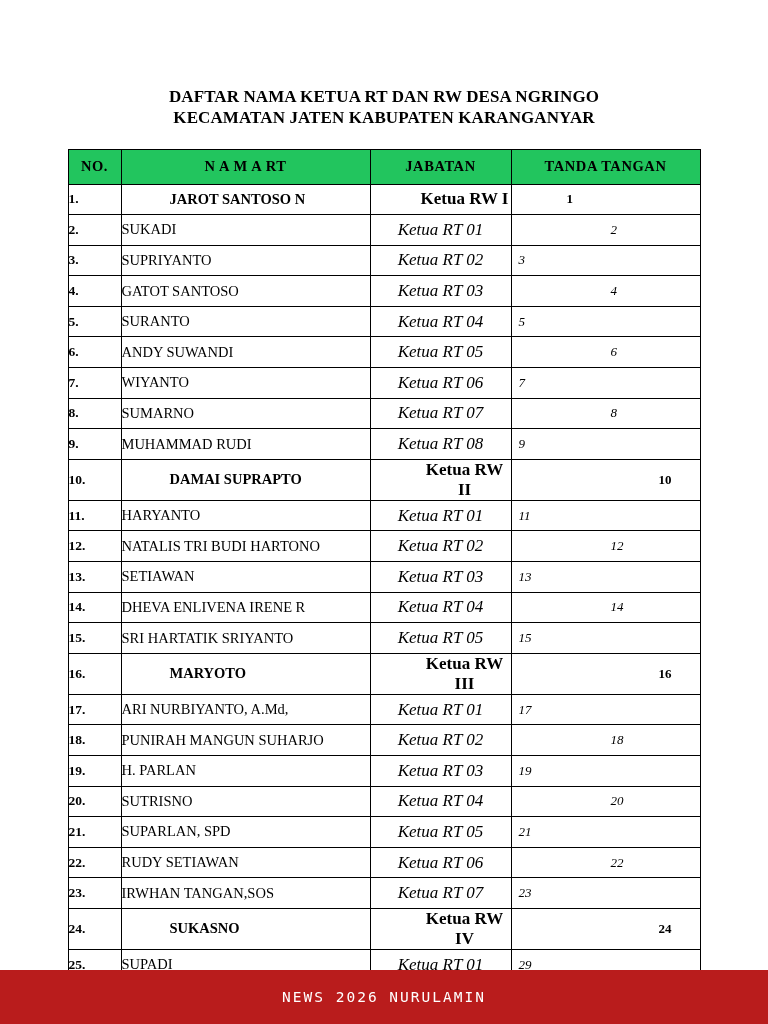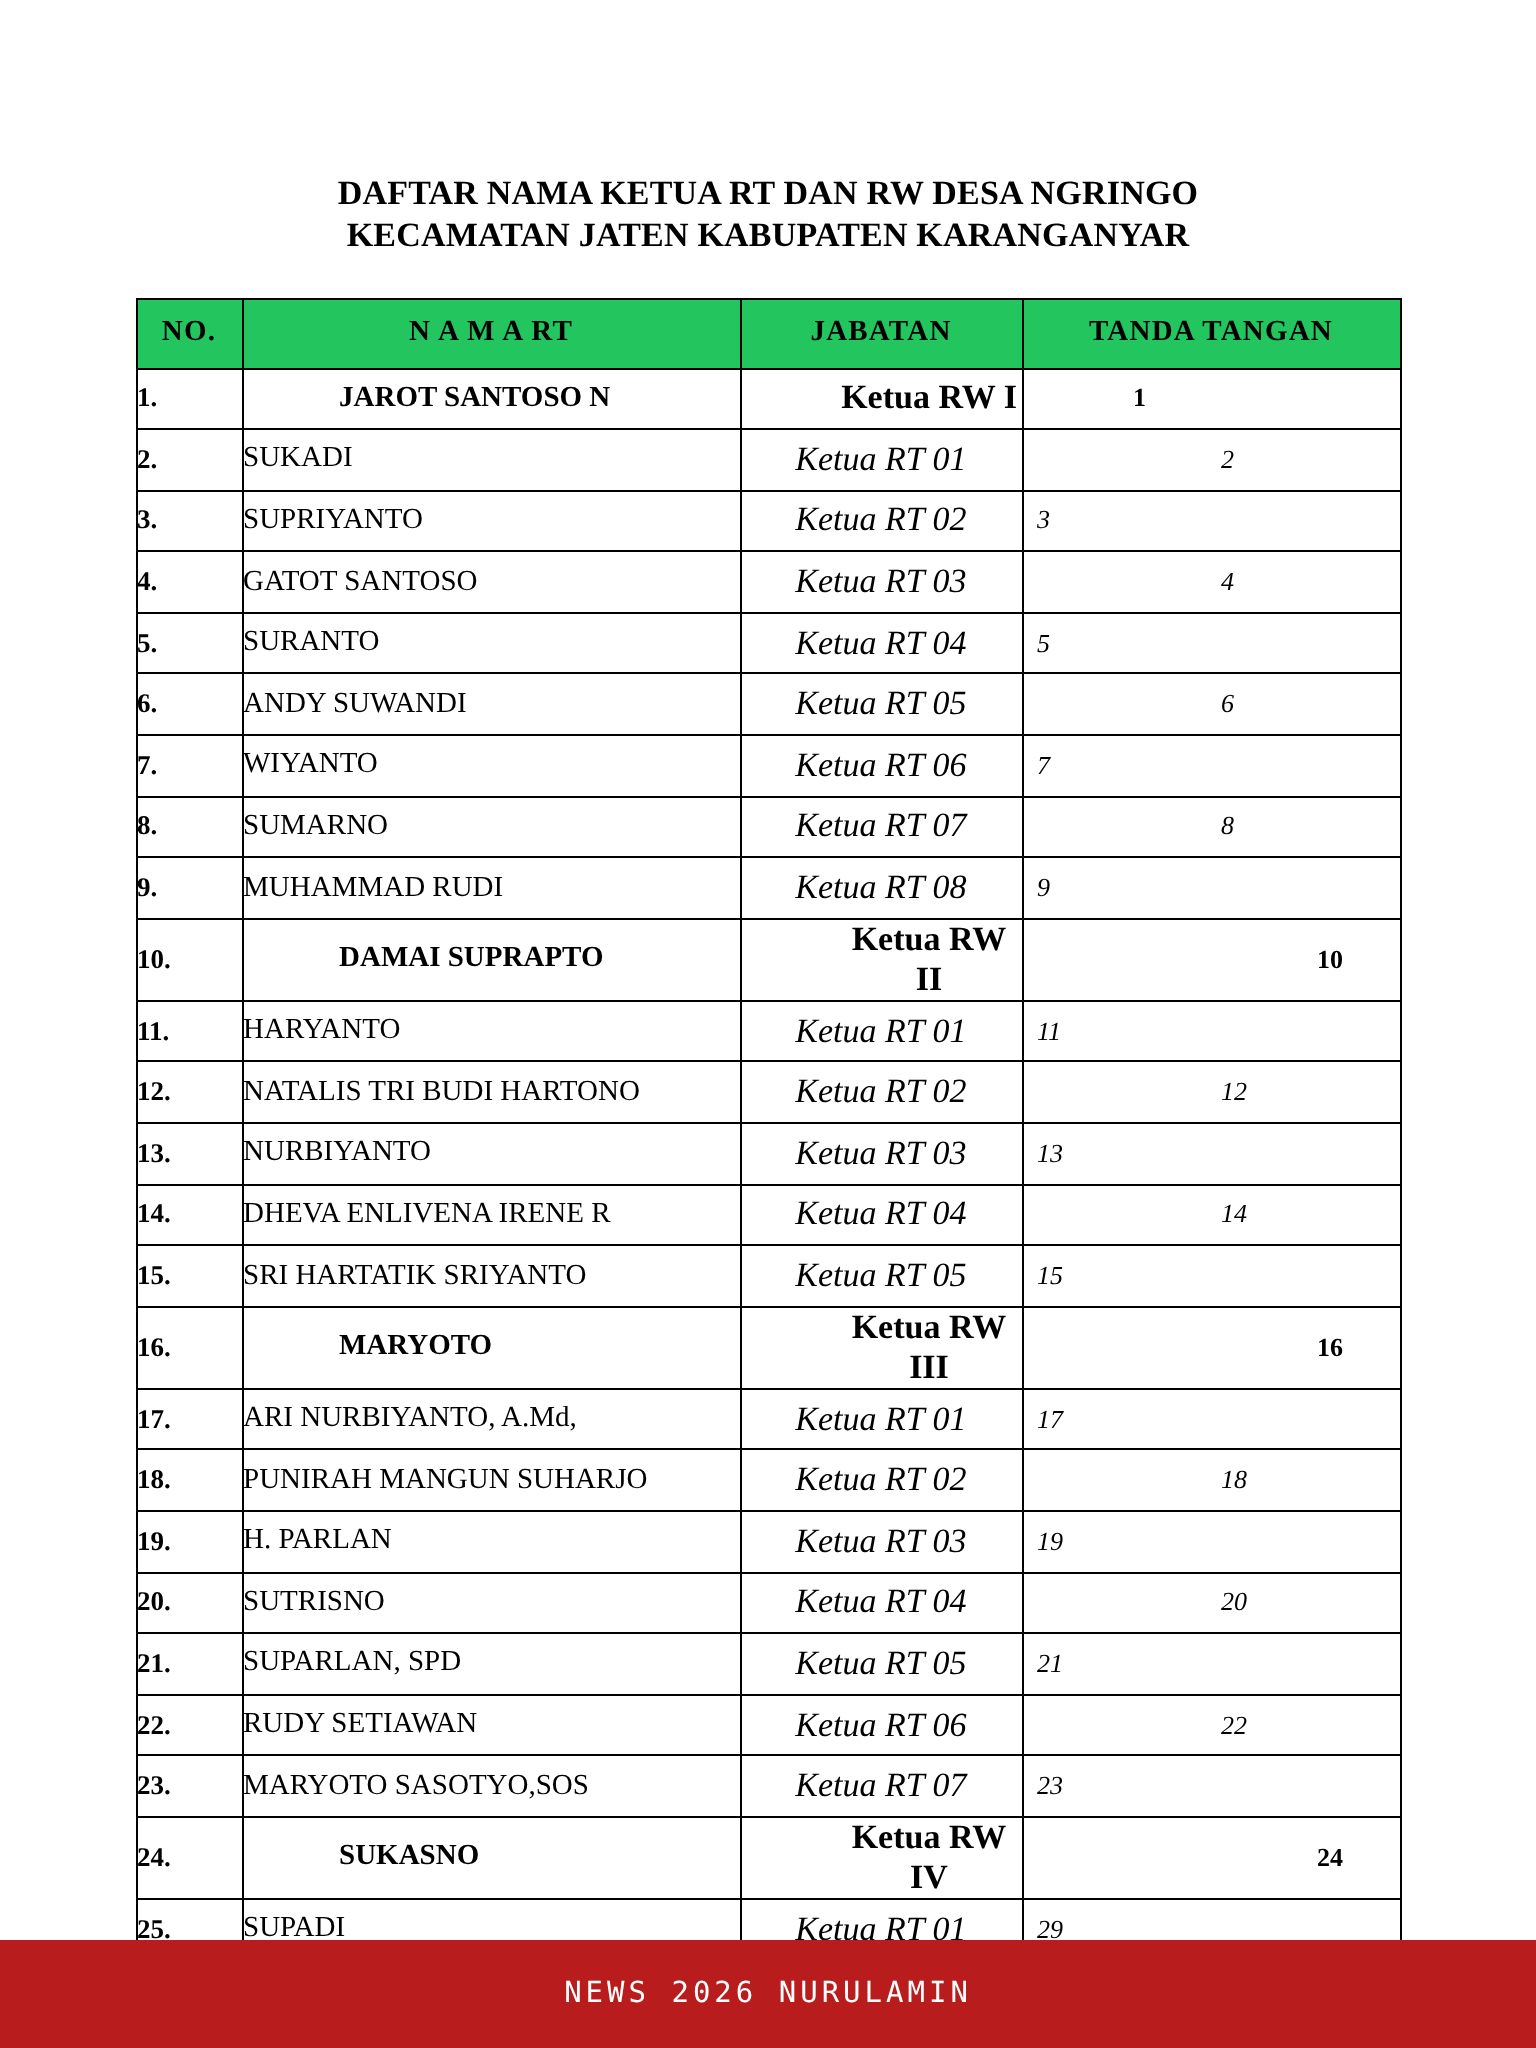--- a/index.html
+++ b/index.html
@@ -231,21 +231,21 @@
         <tr>
           <td class="no">12.</td>
           <td class="nama">NATALIS TRI BUDI  HARTONO</td>
           <td class="jabatan">Ketua RT 02</td>
           <td class="ttd">
             <span class="ttd-inner ttd-right">12</span>
           </td>
         </tr>
         <tr>
           <td class="no">13.</td>
-          <td class="nama">NURBIYANTO</td>
+          <td class="nama">SETIAWAN</td>
           <td class="jabatan">Ketua RT 03</td>
           <td class="ttd">
             <span class="ttd-inner ttd-left">13</span>
           </td>
         </tr>
         <tr>
           <td class="no">14.</td>
           <td class="nama">DHEVA ENLIVENA IRENE R</td>
           <td class="jabatan">Ketua RT 04</td>
           <td class="ttd">
@@ -311,21 +311,21 @@
         <tr>
           <td class="no">22.</td>
           <td class="nama">RUDY SETIAWAN</td>
           <td class="jabatan">Ketua RT 06</td>
           <td class="ttd">
             <span class="ttd-inner ttd-right">22</span>
           </td>
         </tr>
         <tr>
           <td class="no">23.</td>
-          <td class="nama">MARYOTO SASOTYO,SOS</td>
+          <td class="nama">IRWHAN TANGAN,SOS</td>
           <td class="jabatan">Ketua RT 07</td>
           <td class="ttd">
             <span class="ttd-inner ttd-left">23</span>
           </td>
         </tr>
         <tr class="rw">
           <td class="no">24.</td>
           <td class="nama">SUKASNO</td>
           <td class="jabatan">Ketua RW IV</td>
           <td class="ttd">

